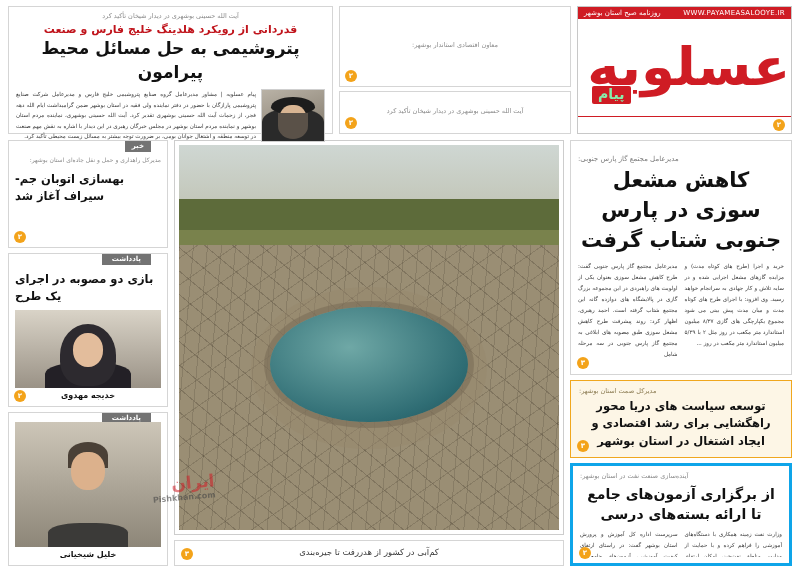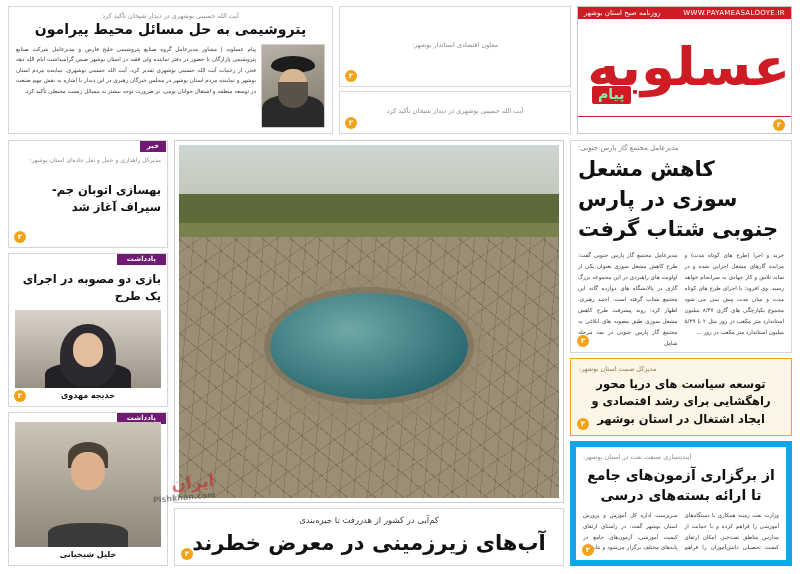--- a/index.html
+++ b/index.html
@@ -101,21 +101,21 @@
   
   .mast-right{
     flex:1;
     border:1px solid #d5d5d5;
     background:#fff;
     padding:5px 7px;
     display:flex;flex-direction:column;
   }
   .mr-kicker{font-size:6.5px;color:#8c8c8c;text-align:center;}
   .mr-h1{font-size:11px;font-weight:bold;color:#c0141c;text-align:center;line-height:1.4;margin-top:2px;}
-  .mr-h2{font-size:14px;font-weight:bold;color:#111;text-align:center;line-height:1.4;}
+  .mr-h2{font-size:17px;font-weight:bold;color:#111;text-align:center;line-height:1.4;}
   .mr-body{
     display:flex;flex-direction:row;gap:5px;margin-top:4px;flex:1;
   }
   .mr-text{flex:1;font-size:5.6px;line-height:1.9;color:#3a3a3a;text-align:justify;}
   .mr-photo{
     flex:0 0 62px;
     background:linear-gradient(160deg,#b9b2a6,#7d7466);
     position:relative;overflow:hidden;border:1px solid #cfcfcf;
   }
   .turban{
@@ -142,41 +142,41 @@
   .main{
     flex:1;display:flex;flex-direction:row;gap:6px;margin-top:6px;
     min-height:0;
   }
   .col-right{flex:0 0 222px;display:flex;flex-direction:column;gap:5px;min-height:0;}
   .col-center{flex:1;display:flex;flex-direction:column;gap:5px;min-height:0;}
   .col-left{flex:0 0 160px;display:flex;flex-direction:column;gap:5px;min-height:0;}
 
   
   .lead{
-    border:1px solid #d5d5d5;padding:3px 7px;position:relative;background:#fff;
+    border:1px solid #d5d5d5;padding:14px 7px;position:relative;background:#fff;
   }
   .lead-kicker{font-size:7px;color:#7a7a7a;text-align:left;}
-  .lead-h{font-size:21px;font-weight:bold;color:#111;line-height:1.42;margin-top:3px;text-align:left;}
+  .lead-h{font-size:21px;font-weight:bold;color:#111;line-height:1.42;margin-top:3px;text-align:center;}
   .lead-body{display:flex;flex-direction:row;gap:7px;margin-top:6px;}
   .lead-col{flex:1;font-size:5.6px;line-height:1.95;color:#3a3a3a;text-align:justify;}
   .lead .circle-num{position:absolute;left:6px;bottom:5px;}
 
   .box-orange{
     border:1px solid #f0a71e;background:#fdf6e6;
     padding:6px 8px;position:relative;
   }
   .box-orange .kicker{text-align:left;color:#8b7b52;}
   .box-orange h3{
     margin:2px 0 0 0;font-size:11.5px;font-weight:bold;color:#111;
     text-align:center;line-height:1.55;
   }
   .box-orange .circle-num{position:absolute;left:6px;bottom:5px;}
 
   .sec{
-    border:6px solid #0ea5e9;background:#fff;padding:6px 7px;position:relative;
+    border:3px solid #0ea5e9;background:#fff;padding:6px 7px;position:relative;
     flex:1;display:flex;flex-direction:column;min-height:0;
   }
   .sec .kicker{text-align:left;}
   .sec h3{margin:2px 0 0 0;font-size:14px;font-weight:bold;color:#111;text-align:center;line-height:1.4;}
   .sec-body{display:flex;flex-direction:row;gap:7px;margin-top:5px;flex:1;overflow:hidden;}
   .sec-col{flex:1;font-size:5.5px;line-height:1.95;color:#3a3a3a;text-align:justify;}
   .sec .circle-num{position:absolute;left:6px;bottom:4px;}
 
   
   .photo-frame{
@@ -218,27 +218,27 @@
   .center-kicker{font-size:8.5px;color:#3a3a3a;text-align:center;}
   .center-h{font-size:21px;font-weight:bold;color:#111;text-align:center;line-height:1.35;margin-top:4px;}
   .center-head .circle-num{position:absolute;left:6px;bottom:5px;}
 
   
   .lbox{
     border:1px solid #d5d5d5;background:#fff;position:relative;
     padding:5px 6px;display:flex;flex-direction:column;
   }
   .tag{
-    position:absolute;top:0;right:1px;
-    background:#701a75;color:#fff;font-size:7px;font-weight:bold;
+    position:absolute;top:0;right:16px;
+    background:#737373;color:#fff;font-size:7px;font-weight:bold;
     padding:1px 7px 2px 7px;
   }
   .tag.wide{padding:1px 10px 2px 10px;}
   .lbox .kicker{margin-top:9px;text-align:right;font-size:6px;line-height:1.7;}
-  .lbox h4{margin:14px 0 0 0;font-size:11.5px;font-weight:bold;color:#111;text-align:right;line-height:1.5;}
+  .lbox h4{margin:3px 0 0 0;font-size:11.5px;font-weight:bold;color:#111;text-align:left;line-height:1.5;}
   .lbox .circle-num{position:absolute;left:5px;bottom:4px;}
   .lbox-photo{
     flex:1;min-height:0;margin-top:4px;background:#cfc8bd;position:relative;overflow:hidden;
   }
   .p-woman-bg{position:absolute;inset:0;background:linear-gradient(#d9d3c7,#9a9286);}
   .p-woman-scarf{position:absolute;left:50%;top:18%;transform:translateX(-50%);
     width:56px;height:62px;border-radius:50% 50% 40% 40%;background:#2d2a2f;}
   .p-woman-face{position:absolute;left:50%;top:30%;transform:translateX(-50%);
     width:30px;height:34px;border-radius:48%;background:#e3bd9c;}
   .p-woman-body{position:absolute;left:50%;bottom:0;transform:translateX(-50%);
@@ -291,20 +291,21 @@
         <span class="circle-num">۲</span>
       </div>
       <div class="mast-cell" style="flex:0 0 32px">
         <div class="kicker">آیت الله حسینی بوشهری در دیدار شیخان تأکید کرد</div>
         <span class="circle-num">۲</span>
       </div>
     </div>
 
     <div class="mast-right">
       <div class="mr-kicker">آیت الله حسینی بوشهری در دیدار شیخان تأکید کرد</div>
+      <div class="mr-h1">قدردانی از رویکرد هلدینگ خلیج فارس و صنعت</div>
       <div class="mr-h2">پتروشیمی به حل مسائل محیط پیرامون</div>
       <div class="mr-body">
         <div class="mr-photo">
           <div class="robe"></div>
           <div class="turban"></div>
           <div class="face"></div>
           <div class="beard"></div>
         </div>
         <div class="mr-text">پیام عسلویه | مشاور مدیرعامل گروه صنایع پتروشیمی خلیج فارس و مدیرعامل شرکت صنایع پتروشیمی پارازگان با حضور در دفتر نماینده ولی فقیه در استان بوشهر ضمن گرامیداشت ایام الله دهه فجر، از زحمات آیت الله حسینی بوشهری تقدیر کرد. آیت الله حسینی بوشهری، نماینده مردم استان بوشهر و نماینده مردم استان بوشهر در مجلس خبرگان رهبری در این دیدار با اشاره به نقش مهم صنعت در توسعه منطقه و اشتغال جوانان بومی، بر ضرورت توجه بیشتر به مسائل زیست محیطی تأکید کرد.</div>
       </div>
@@ -349,21 +350,20 @@
           <div class="ph-greenband"></div>
           <div class="ph-greenband2"></div>
           <div class="ph-ground"></div>
           <div class="ph-crack"></div>
           <div class="ph-shore"></div>
           <div class="ph-lake"></div>
         </div>
       </div>
       <div class="center-head">
         <div class="center-kicker">کم‌آبی در کشور از هدررفت تا جیره‌بندی</div>
-        <div class="center-h">آب‌های زیرزمینی در معرض خطرند</div>
         <span class="circle-num">۳</span>
       </div>
     </div>
 
     <div class="col-left">
 
       <div class="lbox" style="flex:0 0 96px">
         <span class="tag">خبر</span>
         <div class="kicker">مدیرکل راهداری و حمل و نقل جاده‌ای استان بوشهر:</div>
         <h4>بهسازی اتوبان جم- سیراف آغاز شد</h4>

